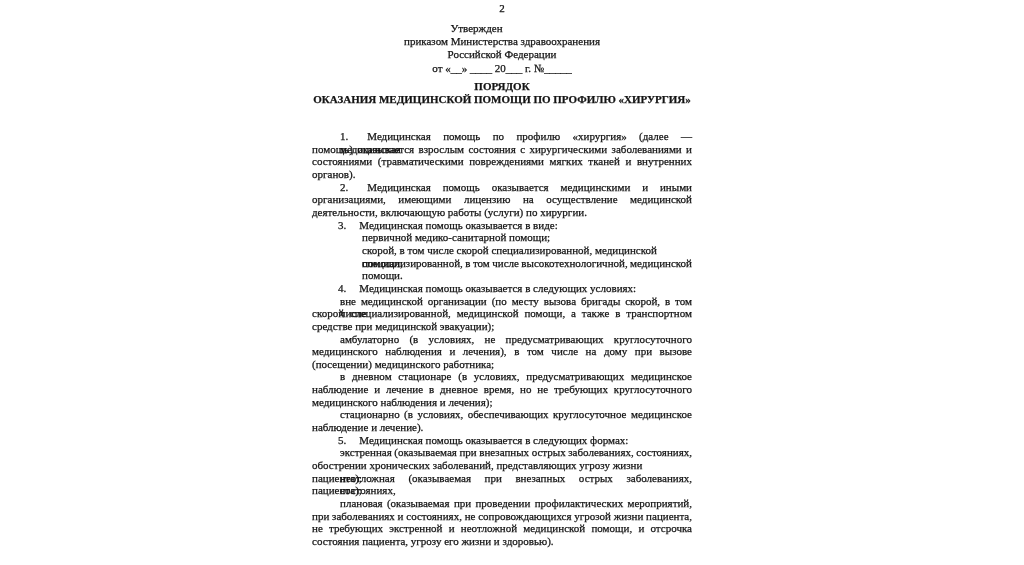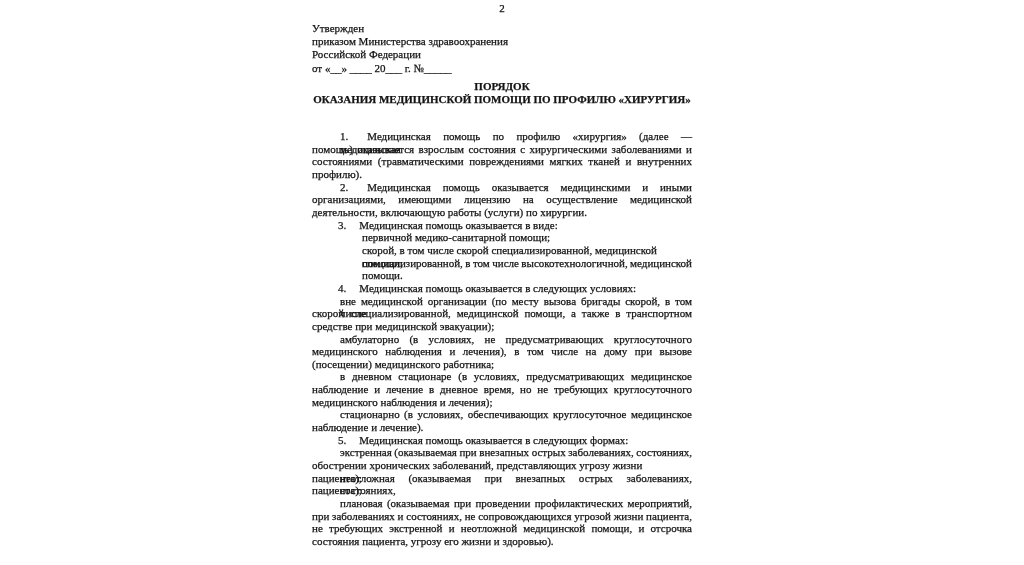--- a/index.html
+++ b/index.html
@@ -26,21 +26,21 @@
   }
   .page-number {
     top: 2px;
     font-size: 11px;
     text-align: center;
   }
   .approval {
     top: 22px;
     font-size: 11px;
     line-height: 13.2px;
-    text-align: left;
+    text-align: center;
   }
   .approval .approval-line.first-line {
     padding-right: 51px;
   }
   .doc-title {
     top: 80px;
     font-size: 11px;
     font-weight: bold;
     line-height: 13.3px;
     text-align: center;
@@ -82,21 +82,21 @@
 
   <div class="col doc-title">
     <div>ПОРЯДОК</div>
     <div>ОКАЗАНИЯ МЕДИЦИНСКОЙ ПОМОЩИ ПО ПРОФИЛЮ «ХИРУРГИЯ»</div>
   </div>
 
   <div class="col doc-body" id="doc-body">
       <div class="line j ind-first"><span class="para-num-wide">1.</span>Медицинская помощь по профилю «хирургия» (далее — медицинская</div>
       <div class="line j">помощь) оказывается взрослым состояния с хирургическими заболеваниями и</div>
       <div class="line j">состояниями (травматическими повреждениями мягких тканей и внутренних</div>
-      <div class="line">профилю).</div>
+      <div class="line">органов).</div>
       <div class="line j ind-first"><span class="para-num-wide">2.</span>Медицинская помощь оказывается медицинскими и иными</div>
       <div class="line j">организациями, имеющими лицензию на осуществление медицинской</div>
       <div class="line">деятельности, включающую работы (услуги) по хирургии.</div>
       <div class="line ind-head"><span class="para-num">3.</span>Медицинская помощь оказывается в виде:</div>
       <div class="line ind-sub">первичной медико-санитарной помощи;</div>
       <div class="line ind-sub">скорой, в том числе скорой специализированной, медицинской помощи;</div>
       <div class="line j ind-sub">специализированной, в том числе высокотехнологичной, медицинской</div>
       <div class="line ind-sub">помощи.</div>
       <div class="line ind-head"><span class="para-num">4.</span>Медицинская помощь оказывается в следующих условиях:</div>
       <div class="line j ind-first">вне медицинской организации (по месту вызова бригады скорой, в том числе</div>

